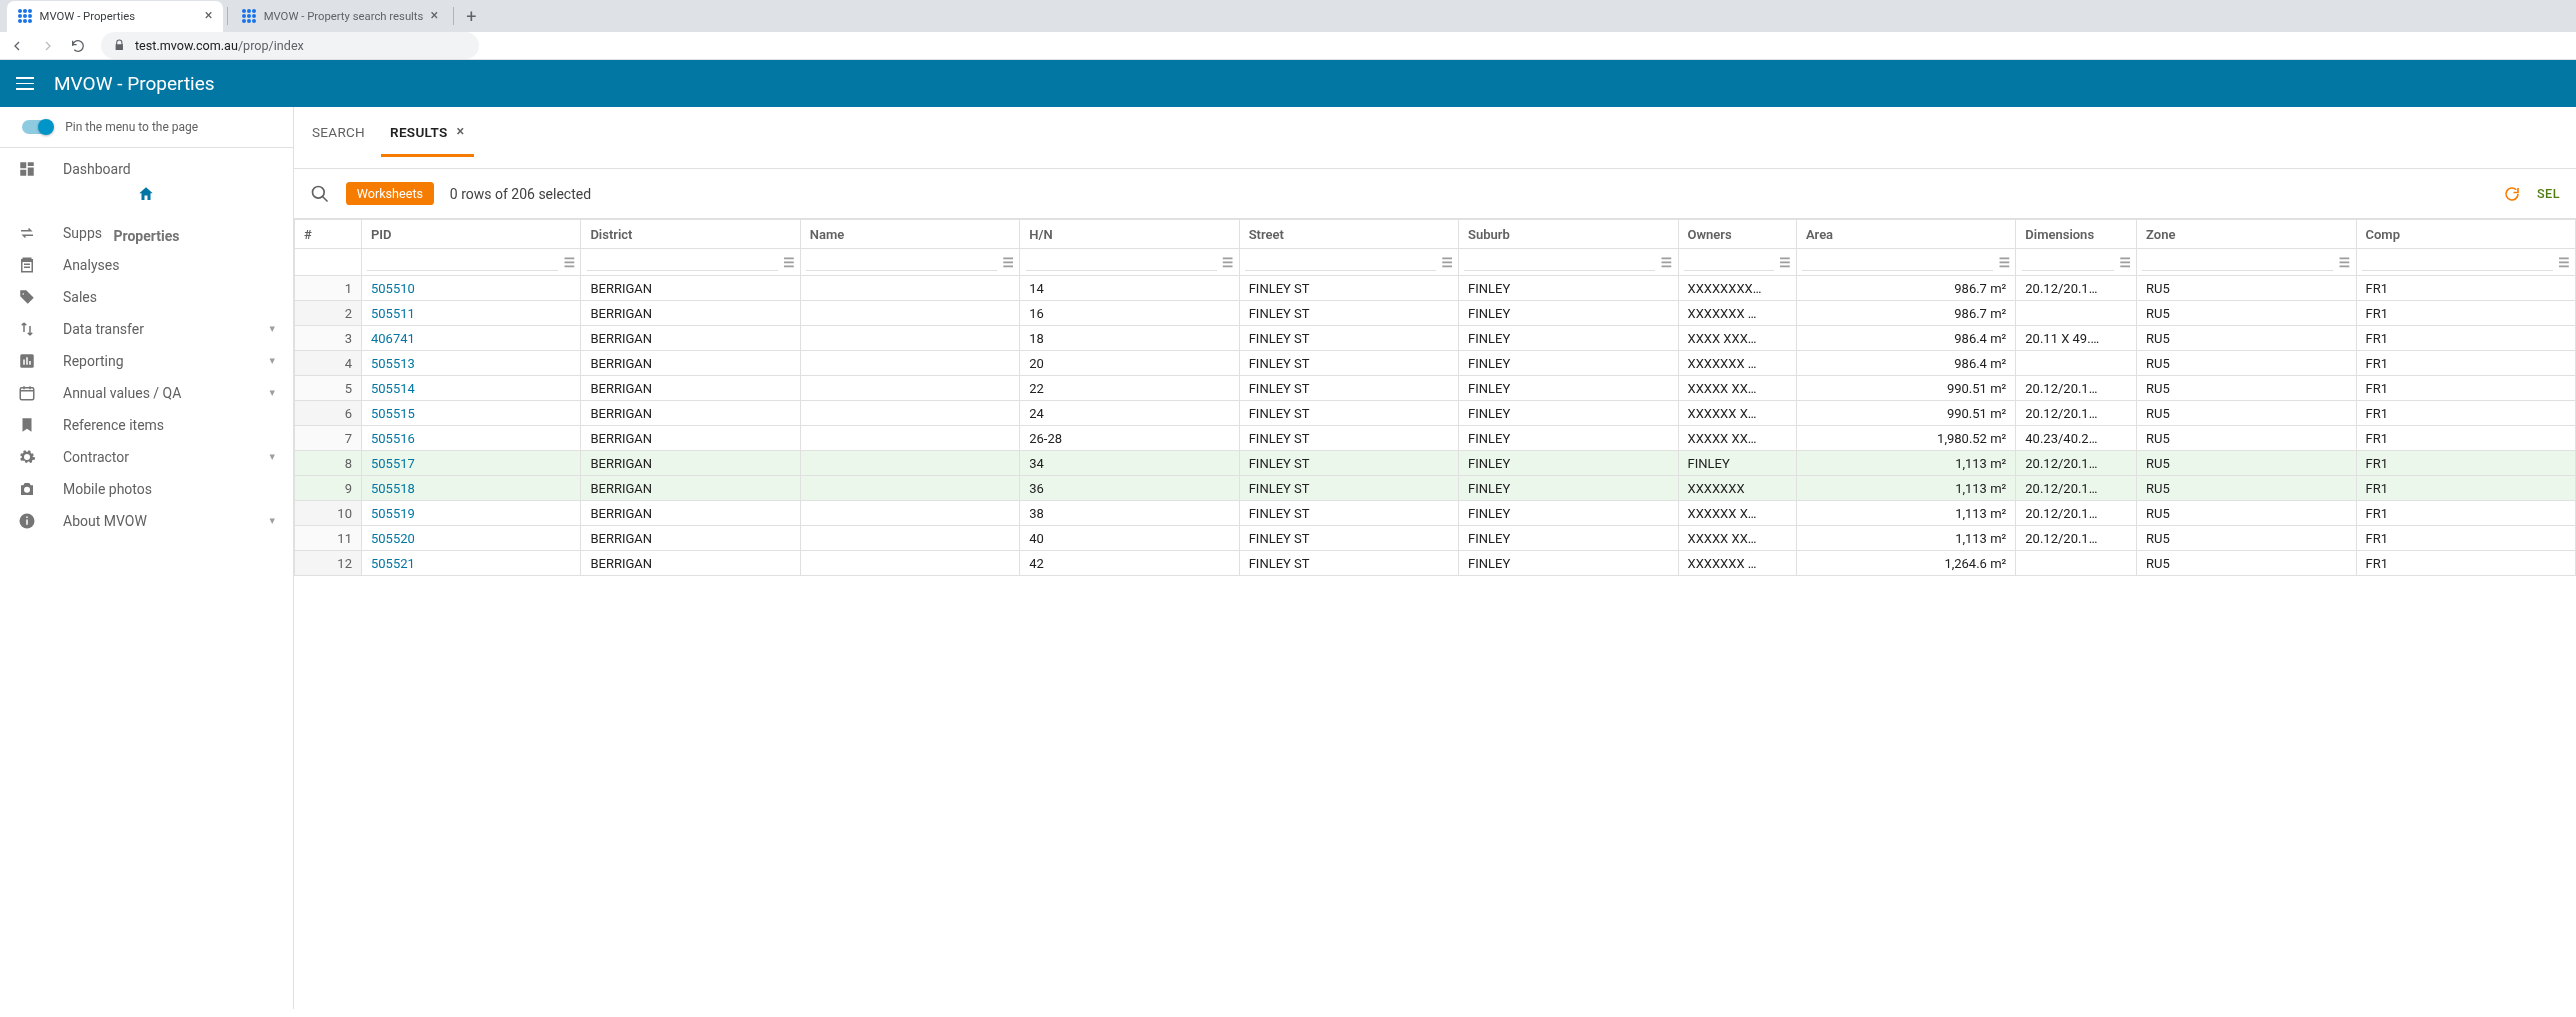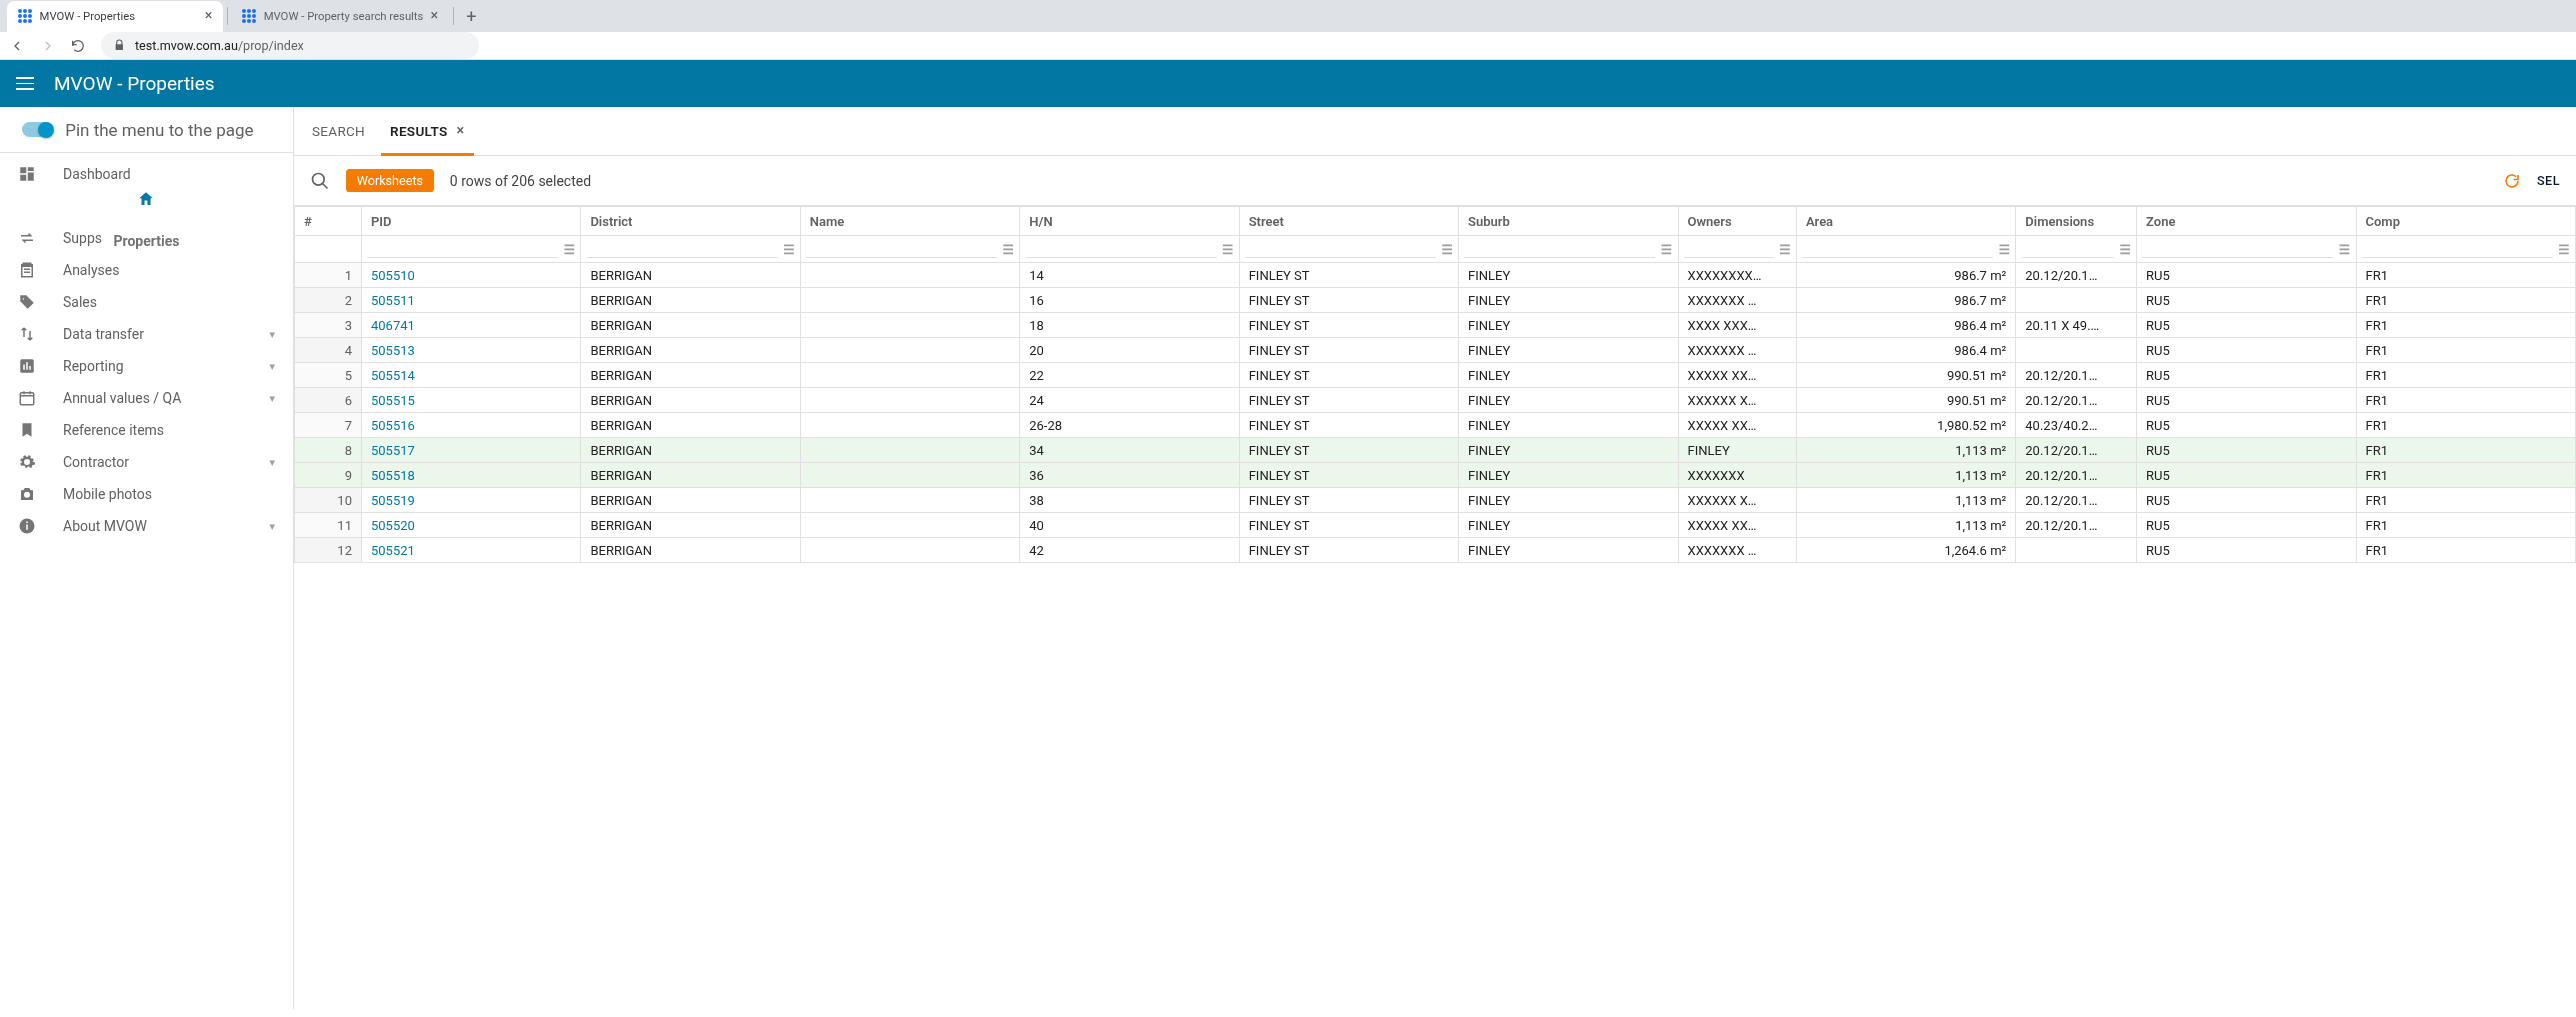--- a/index.html
+++ b/index.html
@@ -32,45 +32,45 @@
 .app-title { font-size:19px; font-weight:400; }
 
 
 .app-body { display:flex; height:calc(100vh - 115px); }
 
 
 .sidebar { width:294px; border-right:0.9px solid #e0e0e0; display:flex; flex-direction:column; }
 .pin-row { display:flex; align-items:center; gap:12.6px; padding:12.6px 21.6px; }
 .switch { width:31px; height:14.4px; background:#8ecbe1; border-radius:9px; position:relative; }
 .switch::after { content:""; position:absolute; width:16px; height:16px; background:#0095c9; border-radius:50%; top:-0.9px; right:-1.8px; box-shadow:0 0.9px 2.7px rgba(0,0,0,.3);}
-.pin-label { color:#616161; font-size:17px; }
+.pin-label { color:#616161; font-size:12px; }
 .nav-sep { height:0.9px; background:#e0e0e0; }
 .nav-list { padding-top:5.4px; }
 .nav-item { display:flex; align-items:center; height:32px; padding:0 18px; gap:25px; color:#616161; cursor:pointer; font-size:14px; }
 .nav-item.active { color:#737373; font-weight:700;flex-direction:column; }
 .nav-item .ni-icon { width:20px; text-align:center; color:#757575; }
 .nav-item.active .ni-icon { color:#0277a3; }
 .nav-item .ni-label { flex:1; }
 .nav-item .ni-chev { color:#9e9e9e; font-size:10.8px; }
 
 
 .main { flex:1; display:flex; flex-direction:column; overflow:hidden; }
-.tabs-row { display:flex; align-items:flex-end; height:49px; border-bottom:0.9px solid #e0e0e0; padding:0 18px; gap:25px; }
+.tabs-row { display:flex; align-items:flex-start; height:62px; border-bottom:0.9px solid #e0e0e0; padding:0 18px; gap:25px; }
 .content-tab { display:flex; align-items:center; gap:9px; height:49px; color:#616161; font-size:13.5px; letter-spacing:0.3px; cursor:pointer; position:relative; }
 .content-tab.active { color:#212121; font-weight:600; }
 .content-tab.active::after { content:""; position:absolute; left:-9px; right:-9px; bottom:-0.9px; height:2.7px; background:#f57c00; }
 .tab-x { font-size:14.4px; color:#616161; }
 
 .toolbar { display:flex; align-items:center; height:50px; padding:0 16px; gap:16px; border-bottom:0.9px solid #e0e0e0;}
 .tb-search { color:#616161; cursor:pointer; }
 .chip { background:#f57c00; color:#fff; padding:3.6px 10.8px; border-radius:3.6px; font-size:12.6px; cursor:pointer; }
 .sel-info { color:#424242; font-size:14px; }
 .tb-spacer { flex:1; }
 .tb-reload { color:#f57c00; font-size:18px; cursor:pointer; }
-.tb-select { color:#0f172a; font-weight:500; letter-spacing:0.5px; cursor:pointer; }
+.tb-select { color:#4d7c0f; font-weight:500; letter-spacing:0.5px; cursor:pointer; }
 
 
 .grid-wrap { overflow:auto; flex:1; }
 .grid { border-collapse:collapse; width:100%; min-width:1117px; }
 .grid th, .grid td { border:0.9px solid #e0e0e0; padding:0 9px; height:25px; font-size:13px; white-space:nowrap; overflow:hidden; text-overflow:ellipsis; }
 .grid thead th { color:#616161; font-weight:600; text-align:left; background:#fff; height:29px; }
 .grid thead tr.filter-row th { height:27px; padding:1.8px 5.4px; }
 .filter-cell { display:flex; align-items:center; gap:5.4px; }
 .filter-input { flex:1; border:none; border-bottom:0.9px solid #e0e0e0; height:18px; font-size:11.7px; outline:none; min-width:0; }
 .filter-icon { color:#9e9e9e; font-size:12.6px; }

